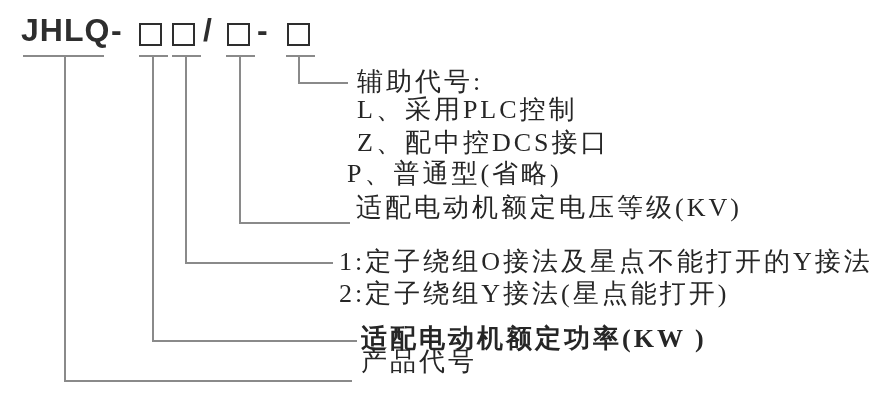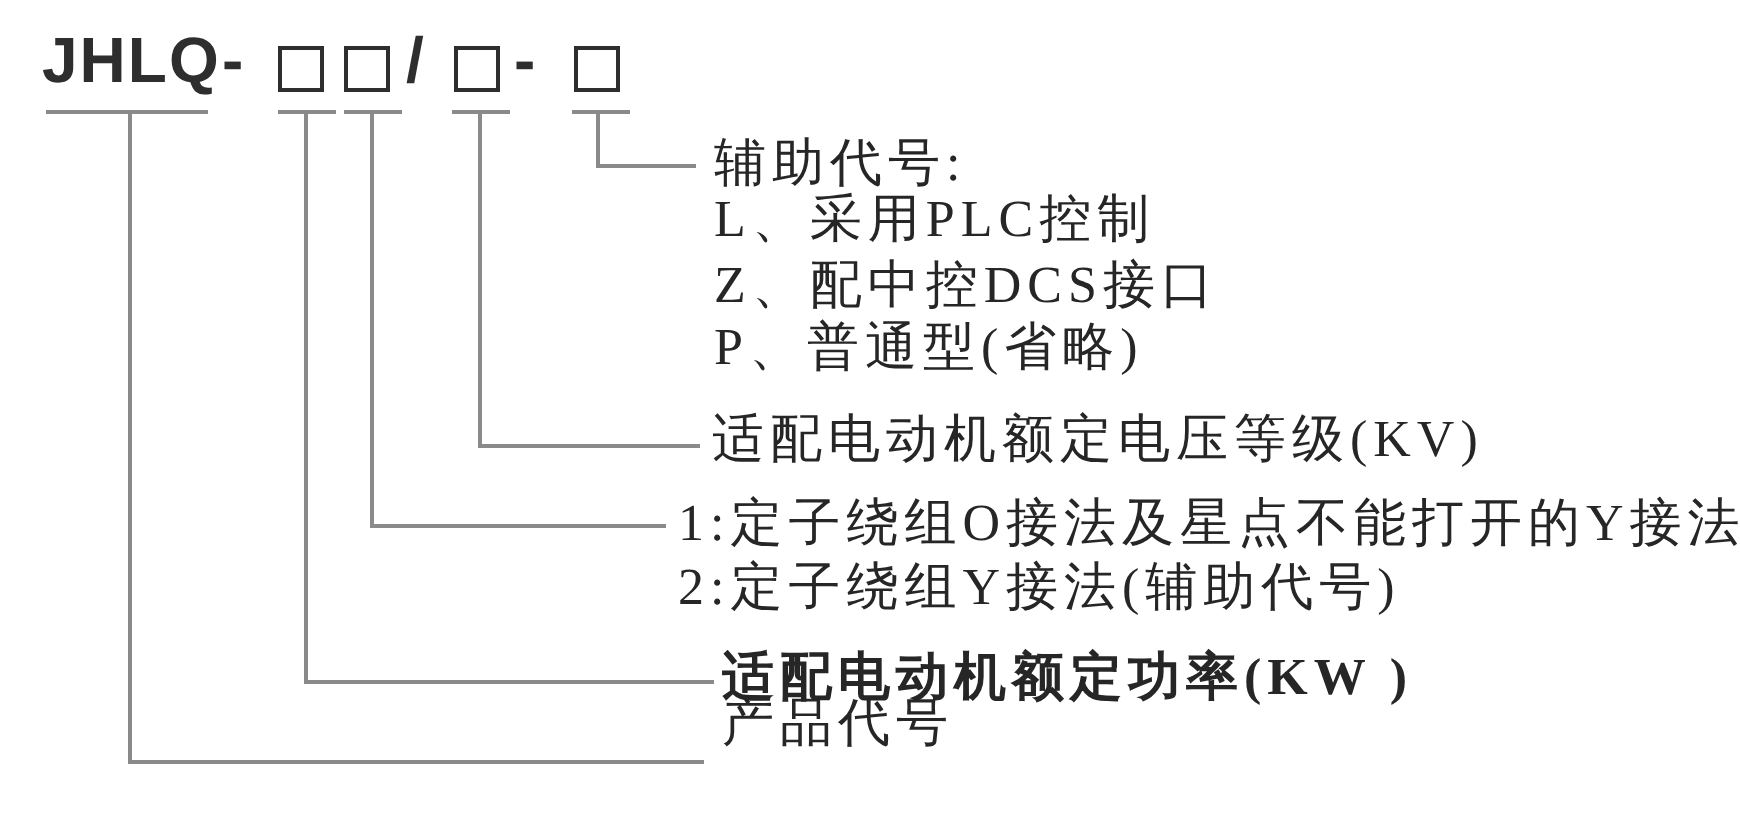--- a/index.html
+++ b/index.html
@@ -76,22 +76,22 @@
     position: absolute;
     font-size: 26px;
     line-height: 28px;
     letter-spacing: 3px;
     color: var(--text);
     white-space: pre;
   }
   .lbl-aux-title { left: 357px; top: 68px; }
   .lbl-aux-l     { left: 357px; top: 96px; }
   .lbl-aux-z     { left: 357px; top: 129px; }
-  .lbl-aux-p     { left: 357px; top: 160px; }
-  .lbl-voltage   { left: 356px; top: 206px; }
+  .lbl-aux-p     { left: 347px; top: 160px; }
+  .lbl-voltage   { left: 356px; top: 194px; }
   .lbl-w1        { left: 339px; top: 248px; }
   .lbl-w2        { left: 339px; top: 280px; }
   .lbl-power     { left: 361px; top: 325px; font-weight: bold; }
   .lbl-product   { left: 361px; top: 348px; }
 </style>
 </head>
 <body>
 
 <div class="canvas">
 
@@ -122,17 +122,17 @@
   <div class="hline h2"></div>
   <div class="hline h3"></div>
   <div class="hline h4"></div>
 
   <div class="lbl lbl-aux-title">辅助代号:</div>
   <div class="lbl lbl-aux-z">Z、配中控DCS接口</div>
   <div class="lbl lbl-aux-l">L、采用PLC控制</div>
   <div class="lbl lbl-aux-p">P、普通型(省略)</div>
   <div class="lbl lbl-voltage">适配电动机额定电压等级(KV)</div>
   <div class="lbl lbl-w1">1:定子绕组O接法及星点不能打开的Y接法</div>
-  <div class="lbl lbl-w2">2:定子绕组Y接法(辅助代号)</div>
+  <div class="lbl lbl-w2">2:定子绕组Y接法(星点能打开)</div>
   <div class="lbl lbl-power">适配电动机额定功率(KW )</div>
   <div class="lbl lbl-product">产品代号</div>
 
 </div>
 
 </body></html>

